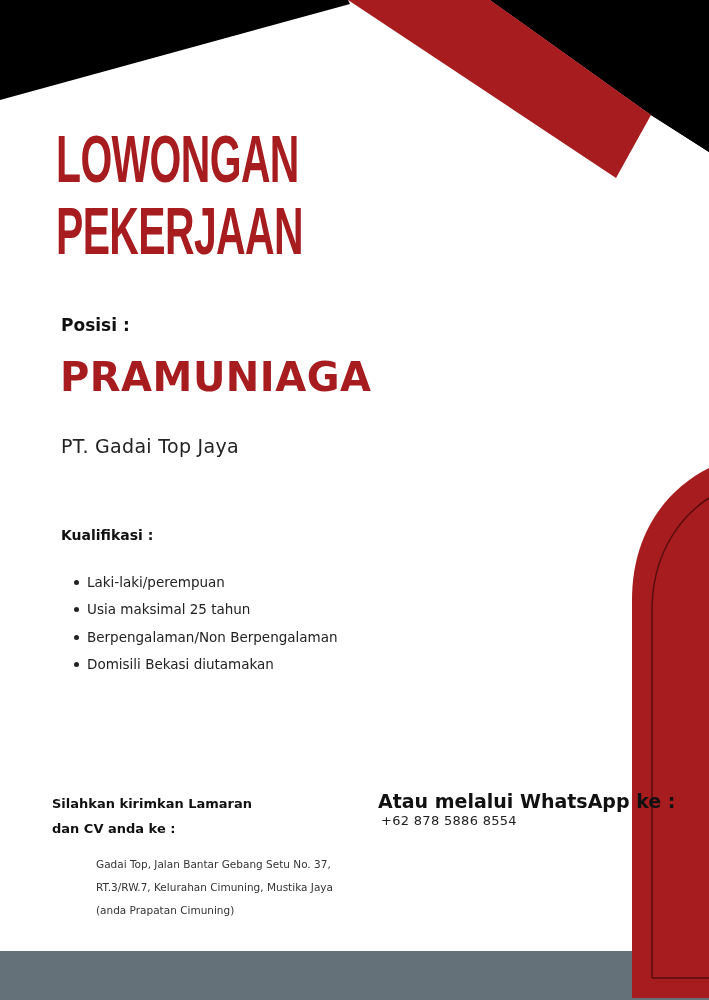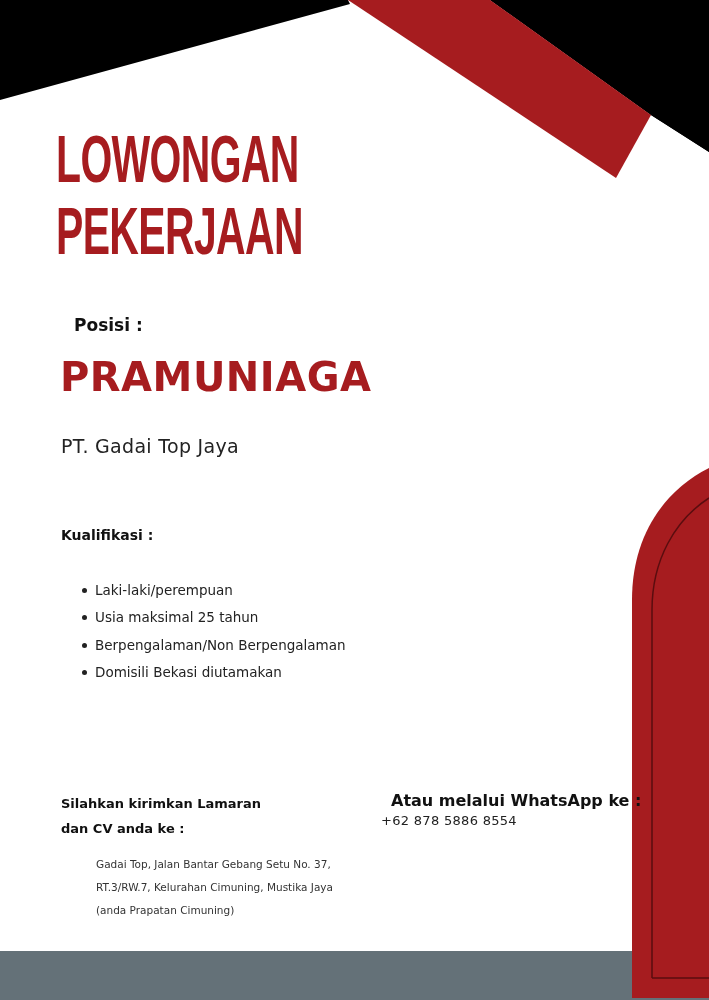--- a/index.html
+++ b/index.html
@@ -1,30 +1,30 @@
 <!DOCTYPE html>
 <html><head>
 <meta charset="utf-8">
 <style>
   html, body { margin:0; padding:0; }
   body { width:709px; height:1000px; position:relative; overflow:hidden; background:#ffffff; font-family:"DejaVu Sans", sans-serif; }
   .bg-svg { position:absolute; left:0; top:0; width:709px; height:1000px; }
   .title-line { position:absolute; left:56px; margin:0; font-family:"Liberation Sans", sans-serif; font-weight:bold; color:#a61c1f; font-size:66px; line-height:1; letter-spacing:-1px; transform:scaleX(0.62); transform-origin:left top; white-space:nowrap; }
   .title-1 { top:126px; }
   .title-2 { top:198px; }
-  .posisi-label { position:absolute; left:74px; top:315px; font-family:"DejaVu Sans", sans-serif; font-weight:bold; font-size:17px; color:#111; }
+  .posisi-label { position:absolute; left:61px; top:315px; font-family:"DejaVu Sans", sans-serif; font-weight:bold; font-size:17px; color:#111; }
   .position-name { position:absolute; left:60px; top:354px; font-family:"DejaVu Sans", sans-serif; font-weight:bold; font-size:40px; color:#a61c1f; letter-spacing:0.5px; white-space:nowrap; }
   .company { position:absolute; left:61px; top:435px; font-family:"DejaVu Sans", sans-serif; font-size:19px; color:#222; letter-spacing:0.3px; }
   .qual-label { position:absolute; left:61px; top:527px; font-family:"DejaVu Sans", sans-serif; font-weight:bold; font-size:14px; color:#111; }
-  .qual-list { position:absolute; left:61px; top:571px; margin:8px; padding:0; list-style:none; }
+  .qual-list { position:absolute; left:61px; top:571px; margin:0; padding:0; list-style:none; }
   .qual-list li { position:relative; padding-left:26px; height:27.3px; font-size:13.5px; color:#222; line-height:22px; white-space:nowrap; }
   .qual-list li .bullet { position:absolute; left:13px; top:9px; width:5px; height:5px; border-radius:50%; background:#222; }
-  .apply-label { position:absolute; left:61px; top:791px; font-weight:bold; font-size:13px; color:#111; line-height:25px; width:280px; }
+  .apply-label { position:absolute; left:52px; top:791px; font-weight:bold; font-size:13px; color:#111; line-height:25px; width:280px; }
   .address { position:absolute; left:59px; top:853px; font-size:10.5px; color:#333; line-height:23px; width:300px;margin-left:37px; }
-  .wa-label { position:absolute; left:391px; top:791px; font-weight:bold; font-size:16px; color:#111; line-height:20px; white-space:nowrap; }
+  .wa-label { position:absolute; left:378px; top:791px; font-weight:bold; font-size:19px; color:#111; line-height:20px; white-space:nowrap; }
   .wa-number { position:absolute; left:381px; top:813px; font-size:13px; color:#222; letter-spacing:0.3px; white-space:nowrap; }
 </style>
 </head>
 <body>
 
 <svg class="bg-svg" viewBox="0 0 709 1000" xmlns="http://www.w3.org/2000/svg">
 
   <polygon points="0,0 709,0 709,152 651,115 490,0 348,0 350,4 0,100" fill="#000000"></polygon>
   <polygon points="490,0 709,0 709,152 651,115" fill="#000000"></polygon>
 

